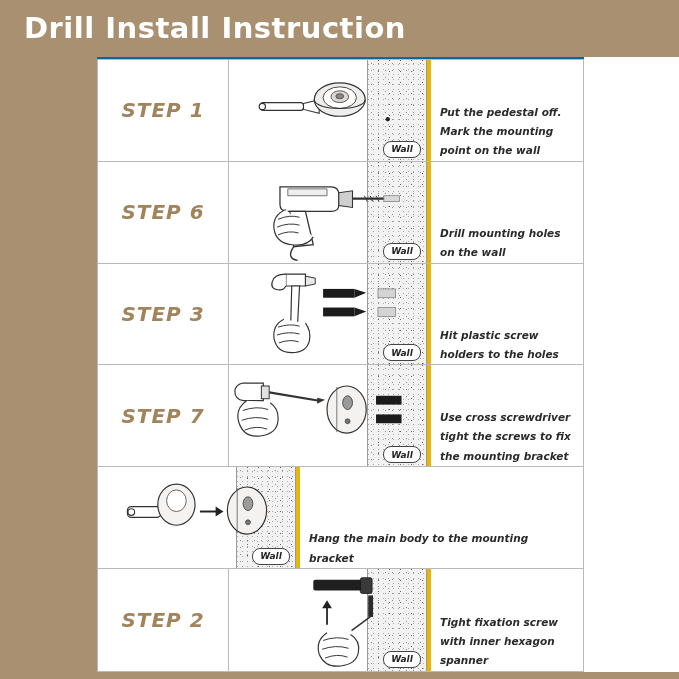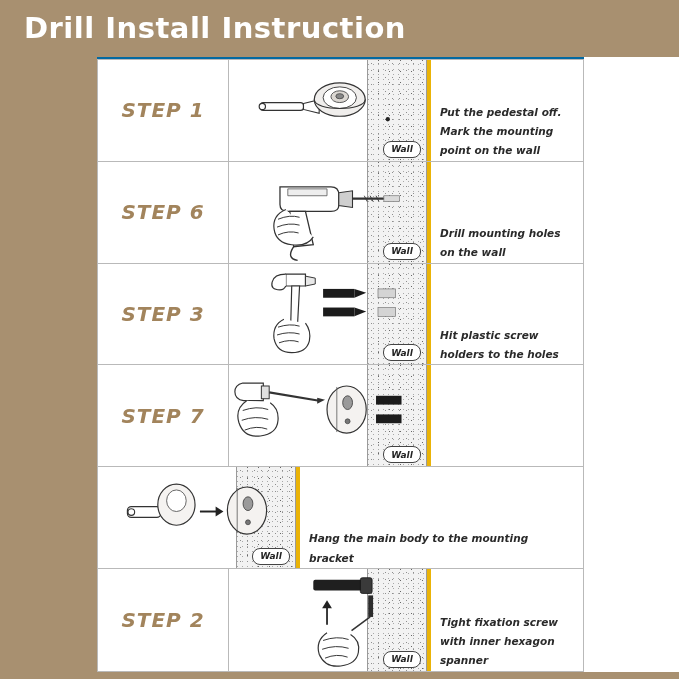--- a/index.html
+++ b/index.html
@@ -304,20 +304,23 @@
           <ellipse cx="120" cy="45" rx="20" ry="24" fill="#f4f2f0" stroke="#333" stroke-width="1.2"></ellipse>
           <ellipse cx="121" cy="38" rx="5" ry="7" fill="#9a9a9a" stroke="#444" stroke-width="0.9"></ellipse>
           <circle cx="121" cy="57" r="2.5" fill="#777" stroke="#444" stroke-width="0.8"></circle>
           <line x1="110" y1="22" x2="110" y2="68" stroke="#555" stroke-width="0.8"></line>
 
           <rect x="150" y="31" width="26" height="9" fill="#1b1b1b"></rect>
           <rect x="150" y="50" width="26" height="9" fill="#1b1b1b"></rect>
         </svg>
         <div class="wall-tag">Wall</div>
       </div>
+      <div class="cell-text">
+        <div class="desc">Use cross screwdriver tight the screws to fix the mounting bracket</div>
+      </div>
     </div>
 
     <div class="row">
       <div class="cell-art">
         <div class="wall"></div>
         <svg class="art" viewBox="0 0 202 102">
 
           <rect x="30" y="40" width="34" height="11" rx="4" fill="#ffffff" stroke="#333" stroke-width="1.2"></rect>
           <circle cx="34" cy="45.5" r="3.4" fill="#ffffff" stroke="#333" stroke-width="1.1"></circle>
           <ellipse cx="80" cy="38" rx="19" ry="21" fill="#f5f3f1" stroke="#333" stroke-width="1.2"></ellipse>

